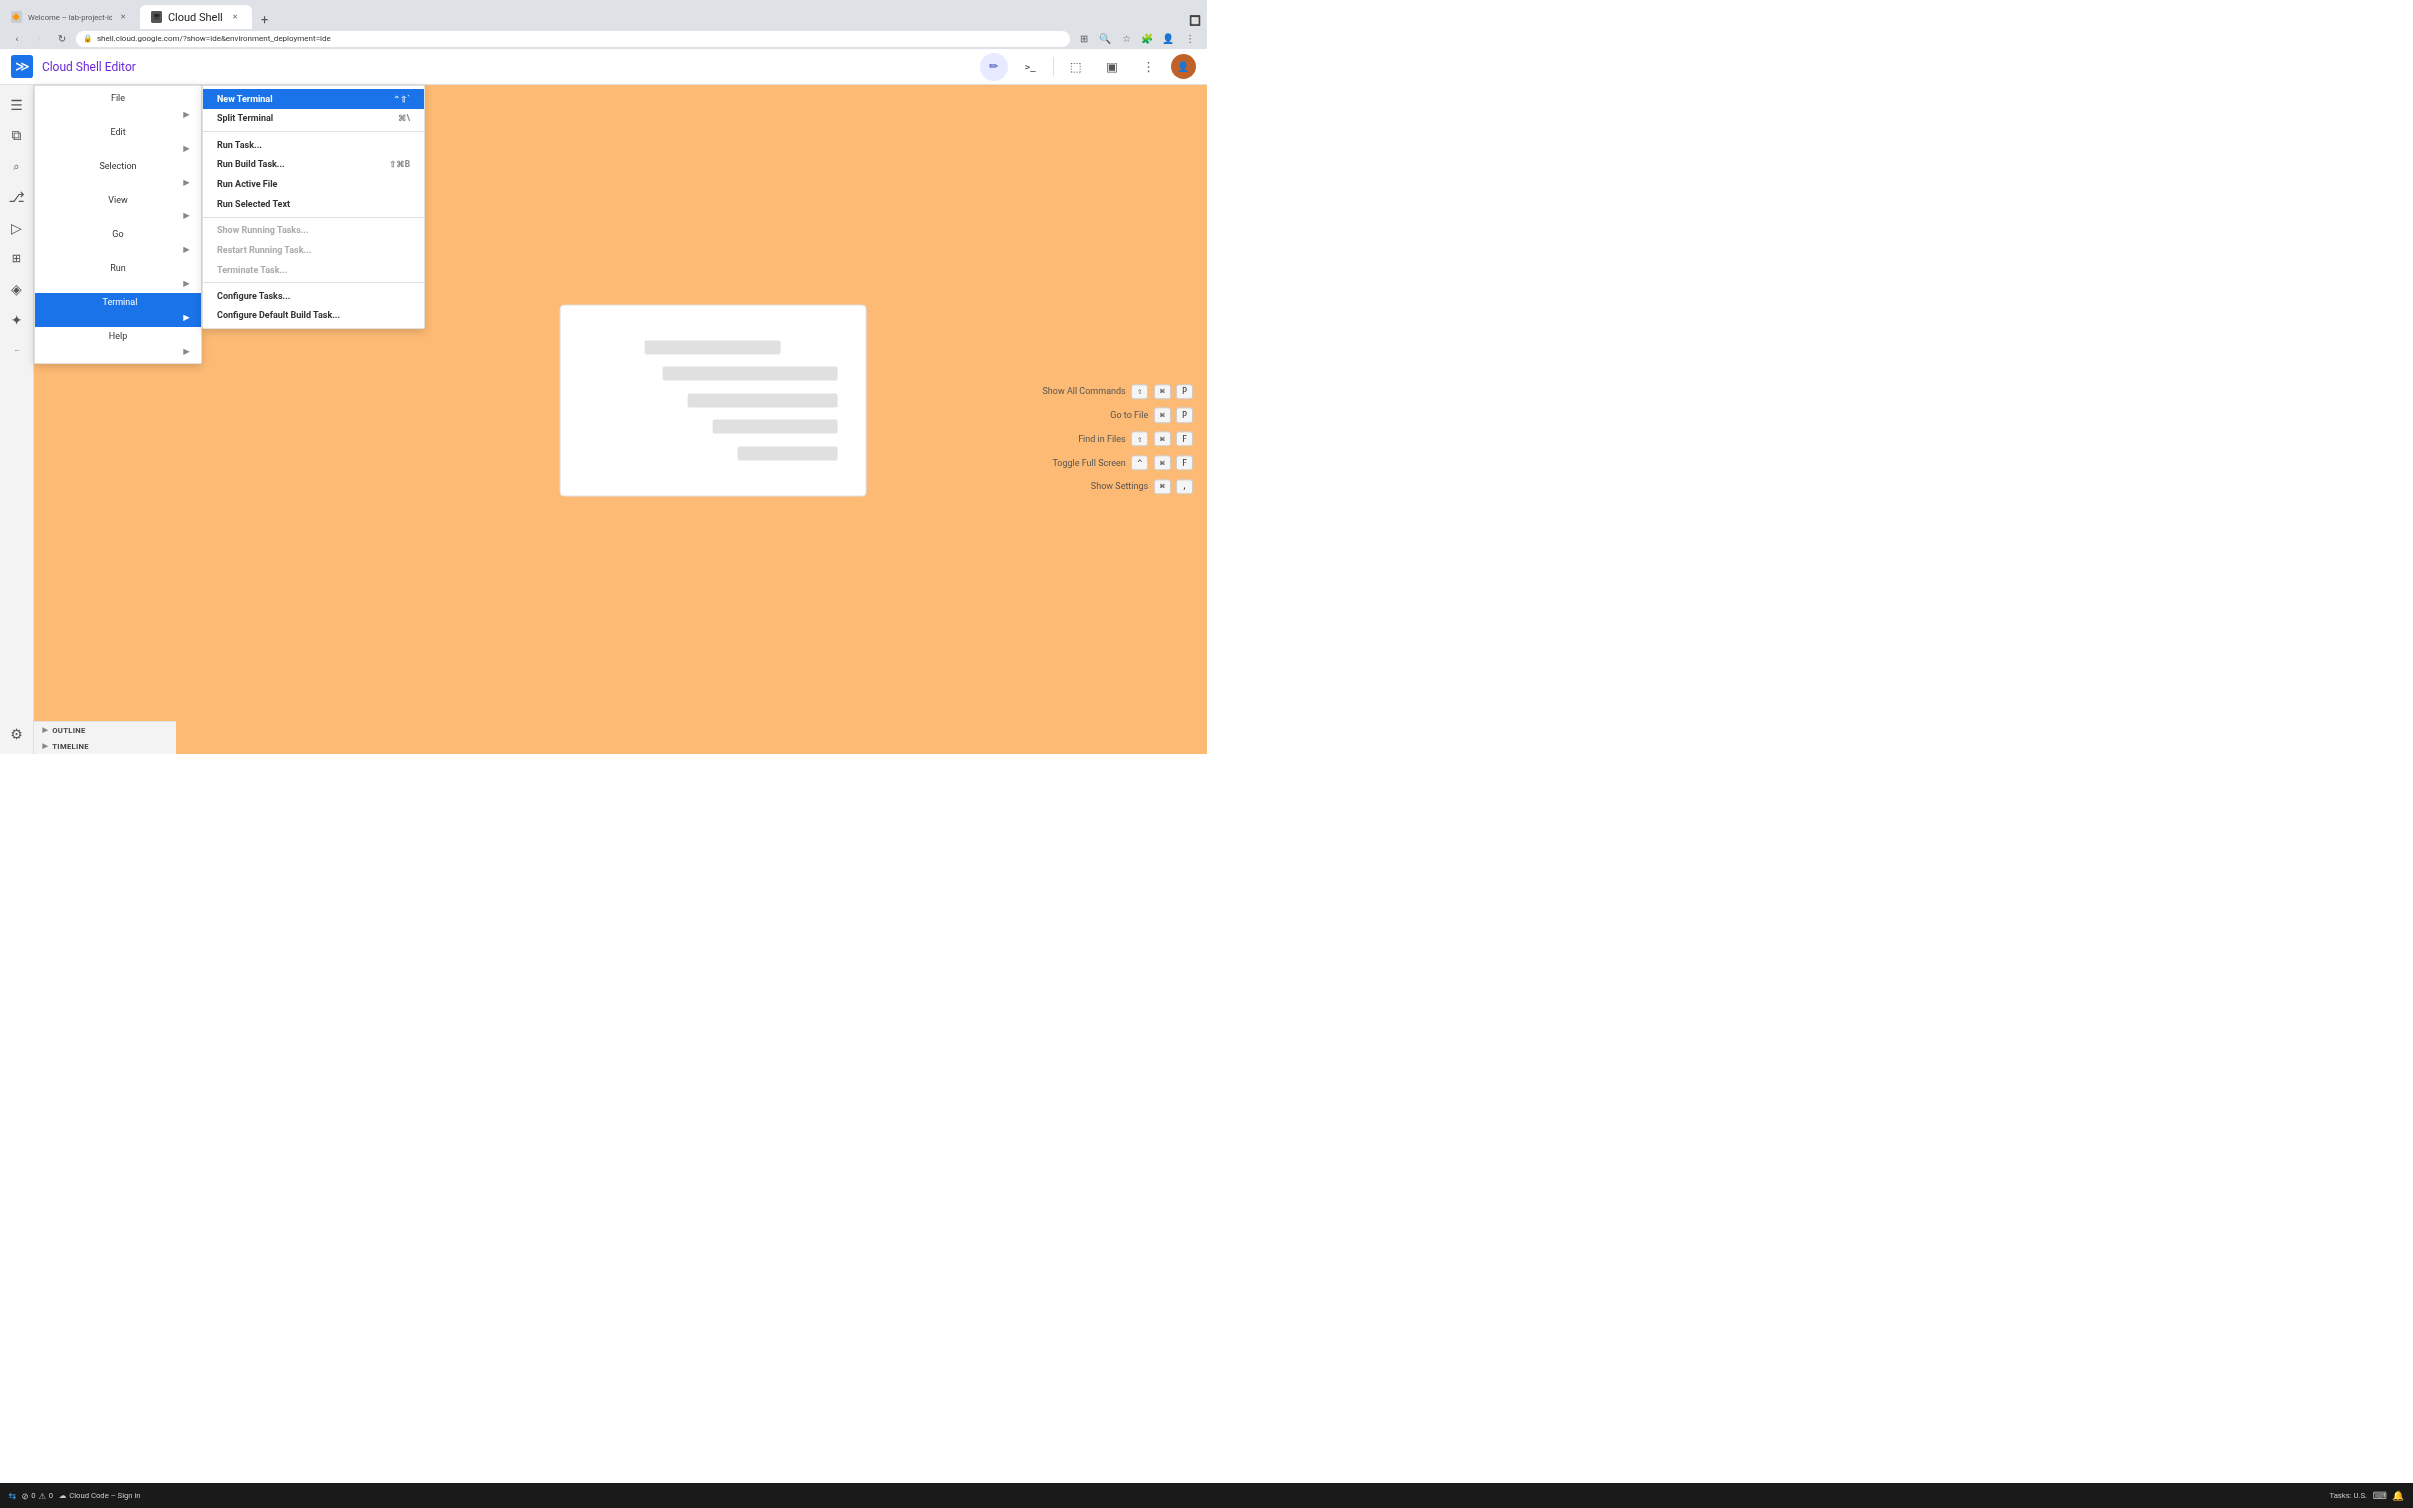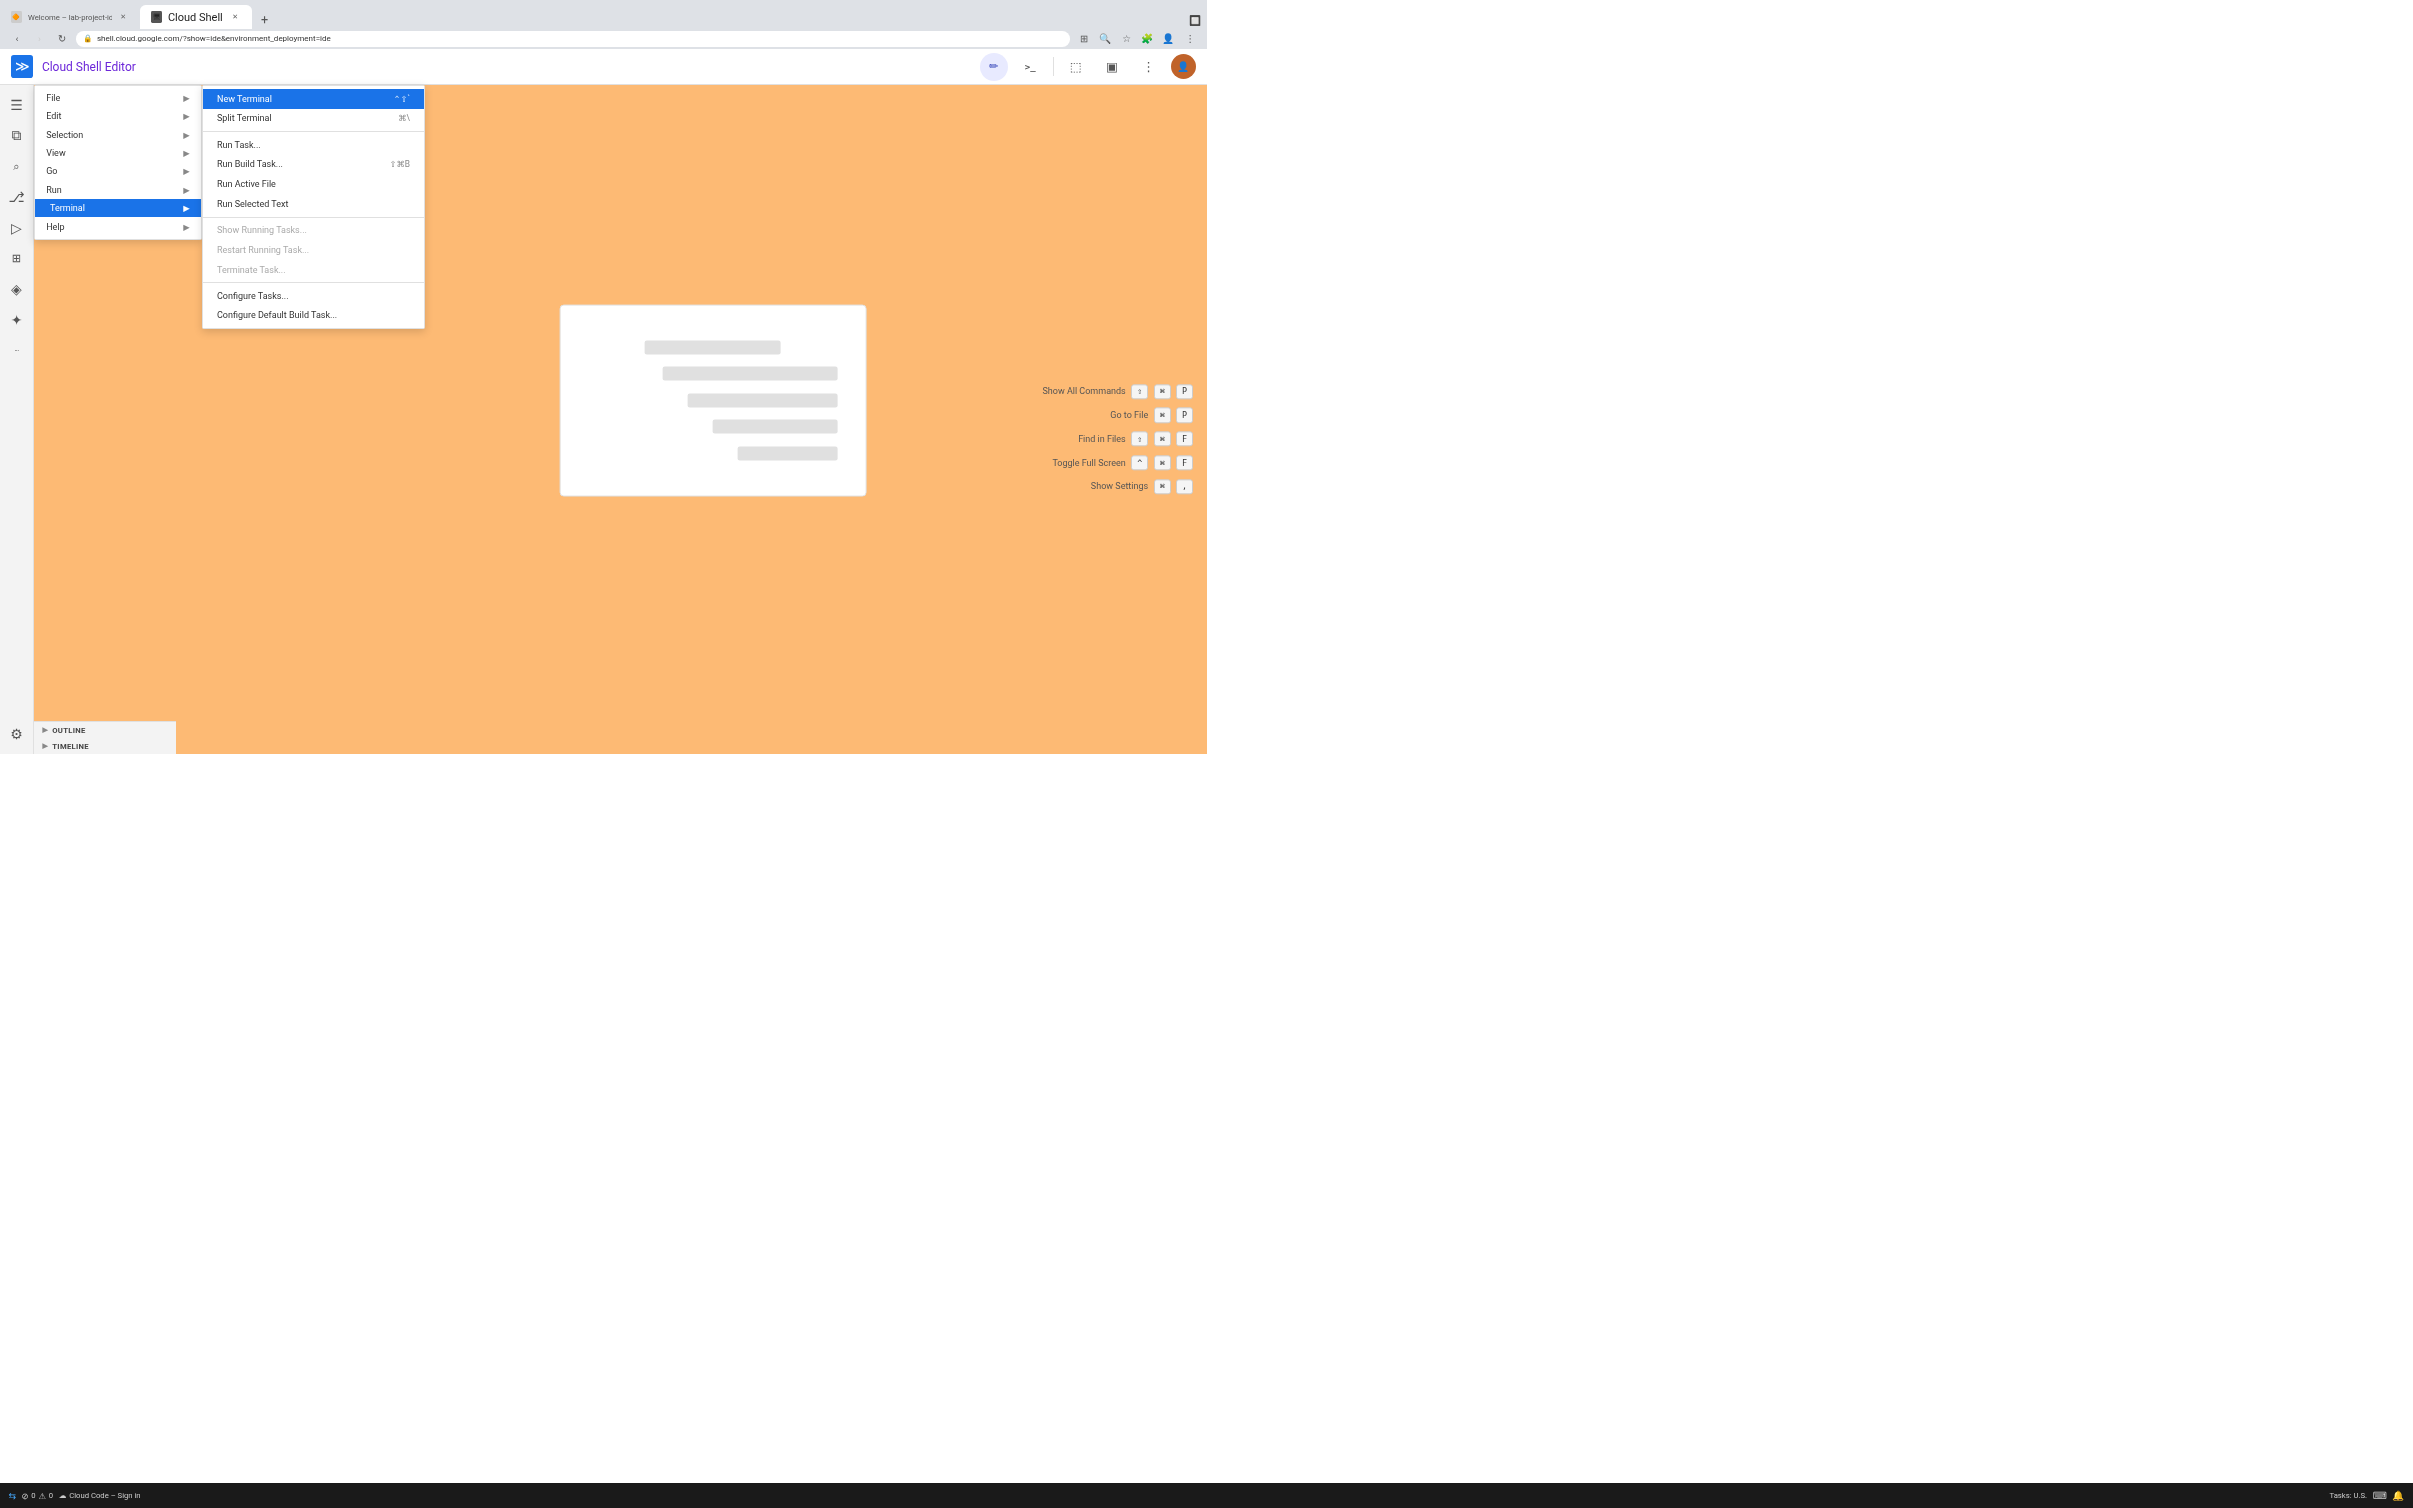--- a/index.html
+++ b/index.html
@@ -154,20 +154,21 @@
     }
     .menu-item {
       display: flex;
       align-items: center;
       padding: 4.2px 11.2px;
       cursor: pointer;
       color: #333;
       font-size: 9px;
       gap: 5.6px;
       position: relative;
+      flex-direction: column;
     }
     .menu-item.active { background: #1a73e8; color: #fff; padding-left: 15px; }
     .menu-item-label { flex: 1; }
     .menu-item-arrow { font-size: 8.4px; color: #888; margin-left: auto; }
     .menu-item.active .menu-item-arrow { color: #fff; }
 
     
     .submenu {
       background: #fff;
       border: 0.7px solid #e0e0e0;
@@ -179,20 +180,21 @@
       left: 168px;
       top: 0;
     }
     .submenu-item {
       display: flex;
       align-items: flex-end;
       padding: 4.9px 14px;
       cursor: pointer;
       color: #333;
       font-size: 9px;
+      font-weight: bold;
     }
     .submenu-item.active { background: #1a73e8; color: #fff; }
     .submenu-item.disabled { color: #aaa; cursor: default; }
     .submenu-item-label { flex: 1; }
     .submenu-item-shortcut { color: #888; font-size: 8.4px; margin-left: auto; }
     .submenu-item.active .submenu-item-shortcut { color: rgba(255,255,255,0.8); }
     .submenu-divider { height: 0.7px; background: #e0e0e0; margin: 2.8px 0; }
     .command-row {
       display: flex;
       align-items: center;

